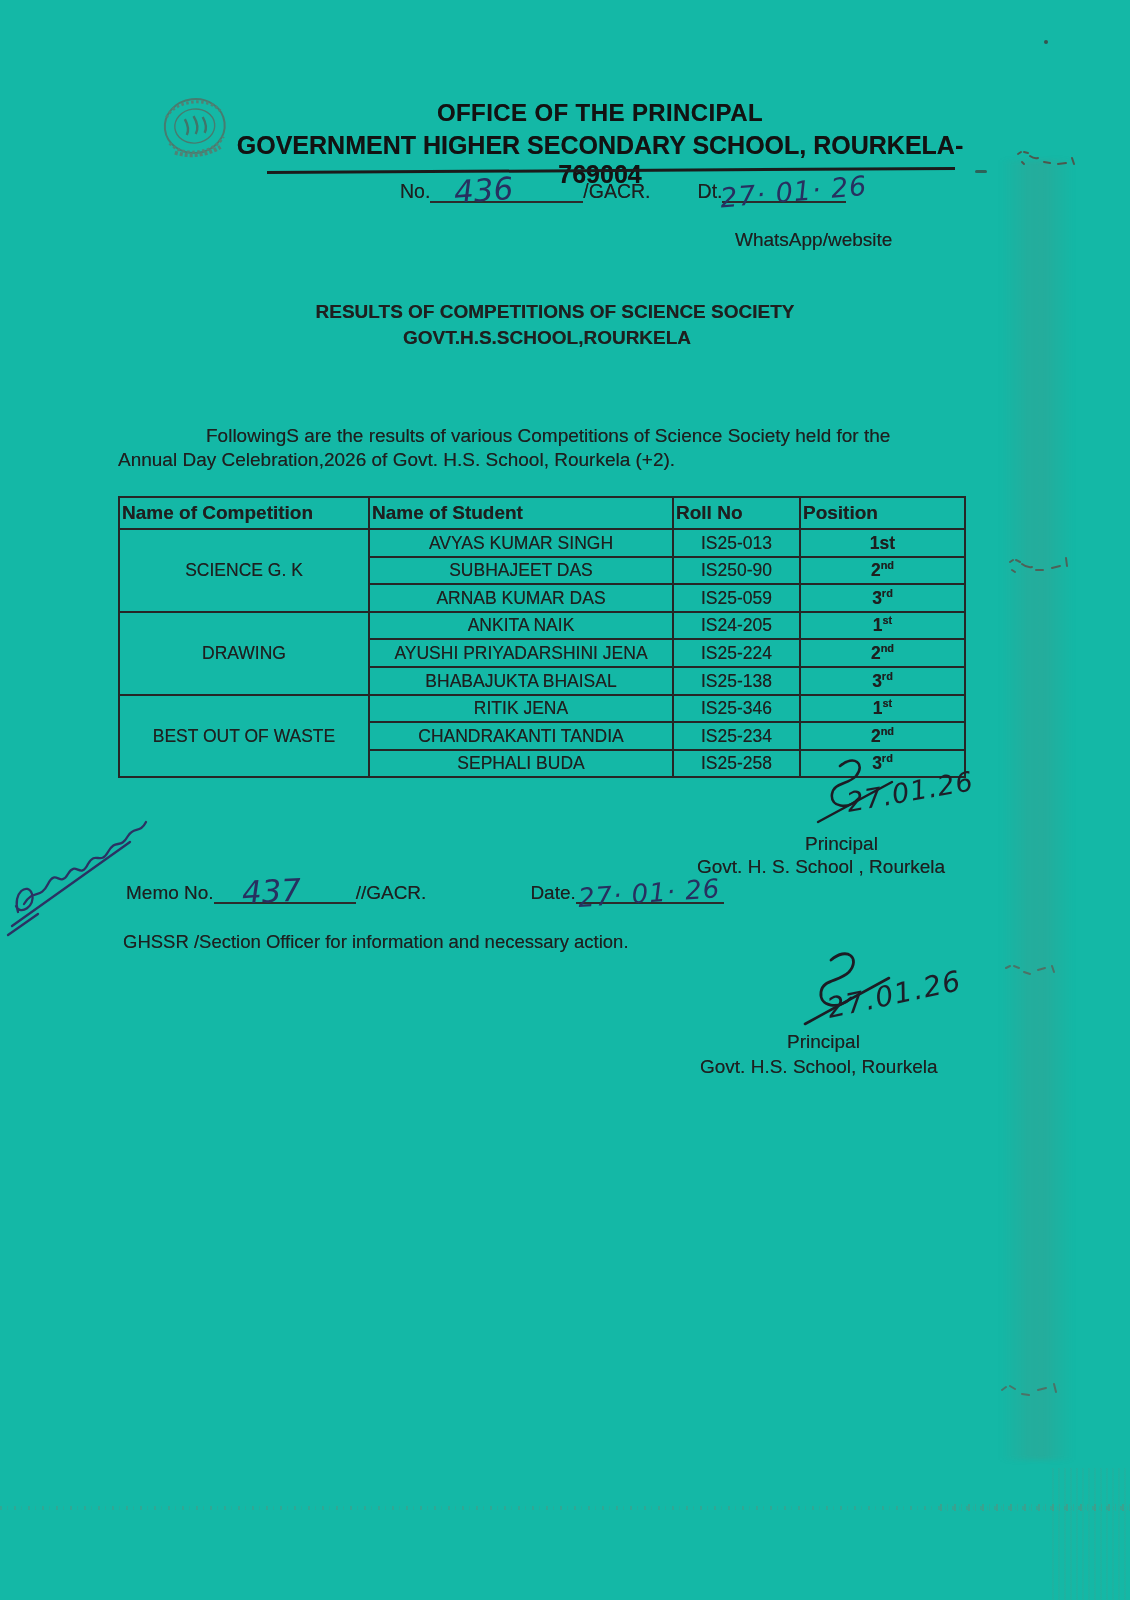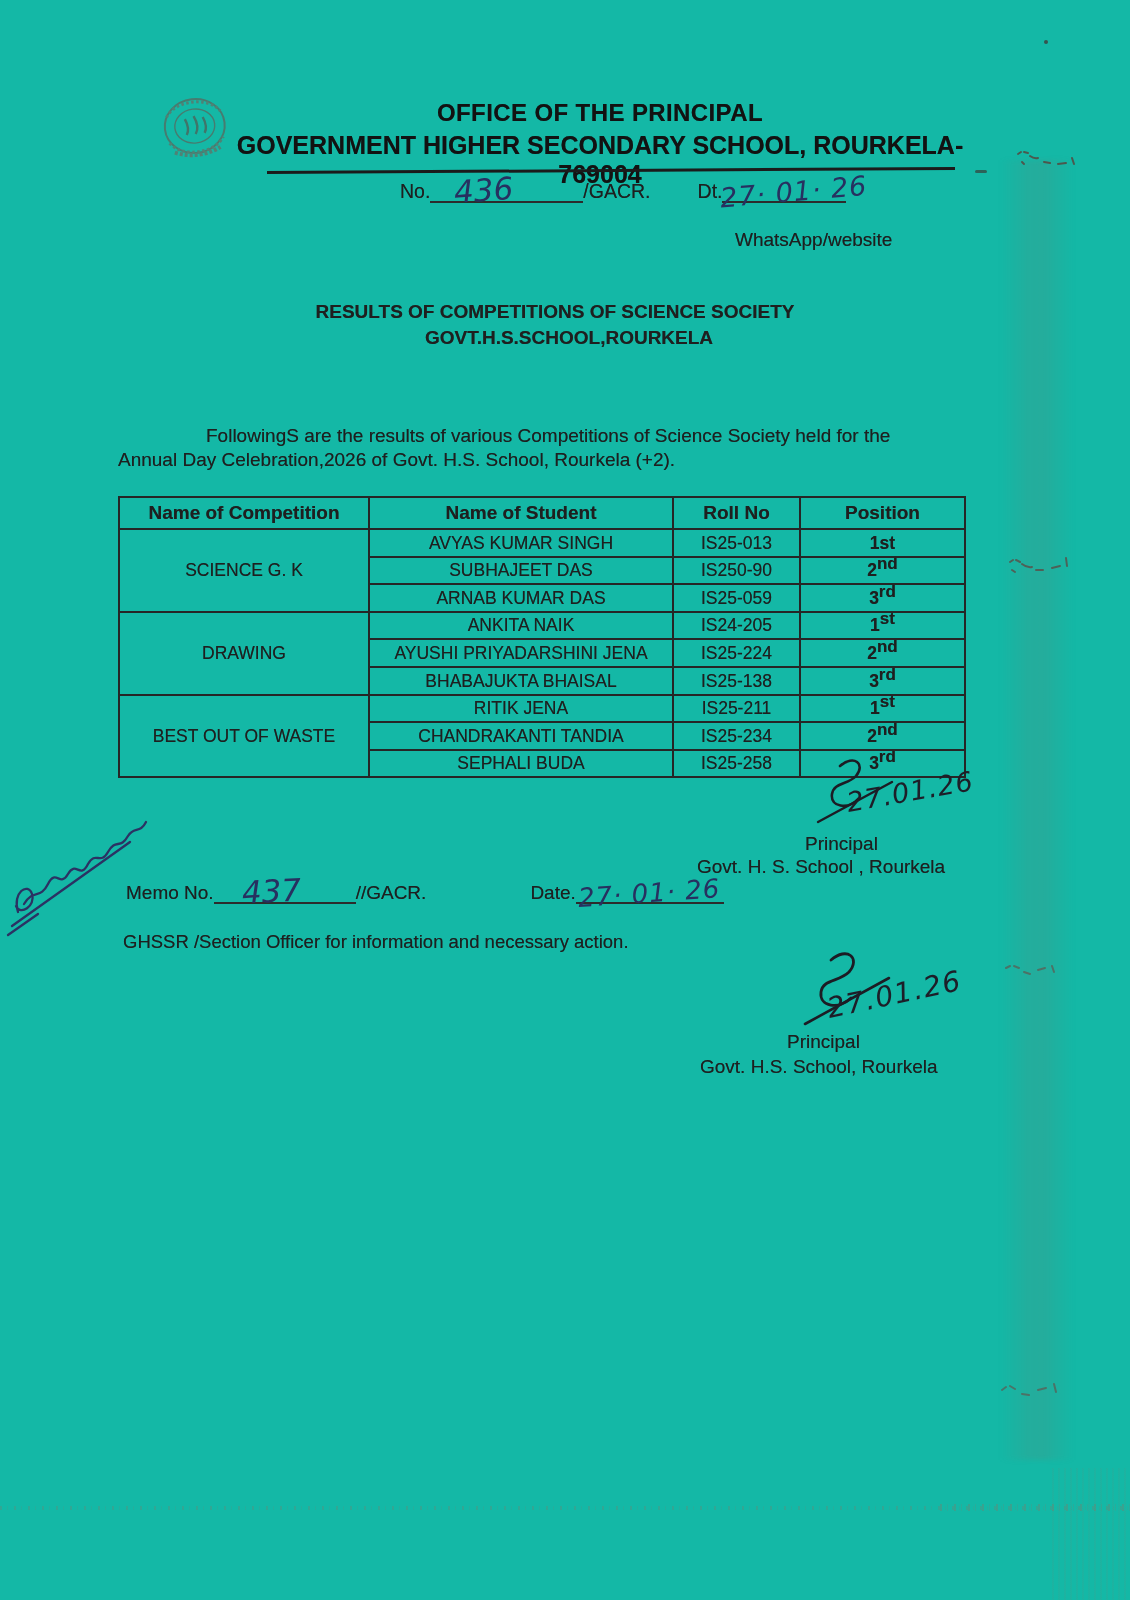--- a/index.html
+++ b/index.html
@@ -13,24 +13,24 @@
   .hw-dark{color:#1d1e28;}
   .blank{display:inline-block;position:relative;border-bottom:2.2px solid #2c2c2c;height:22px;vertical-align:bottom;}
   
   .hdr1{font-size:24px;letter-spacing:.4px;color:#121212;}
   .hdr2{font-size:25px;color:#121212;}
   .rule{height:3px;background:#1b1b1b;transform:rotate(-.35deg);}
   .lbl{font-size:19.5px;}
   
   table.res{border-collapse:collapse;width:846px;table-layout:fixed;}
   table.res th,table.res td{border:2px solid #262626;padding:0 2px;overflow:hidden;}
-  table.res th{height:30px;font-size:19px;font-weight:700;text-align:center;}
+  table.res th{height:30px;font-size:19px;font-weight:700;text-align:left;}
   table.res td{height:25.6px;font-size:17.5px;text-align:center;line-height:1.05;}
   td.pos{font-weight:700;font-size:18px;}
-  td.pos sup{font-size:17px;font-weight:700;line-height:0;vertical-align:super;}
+  td.pos sup{font-size:11px;font-weight:700;line-height:0;vertical-align:super;}
   td.comp{font-size:18px;}
   
   .band{background:linear-gradient(to right,rgba(0,0,0,0) 0%,rgba(122,116,106,.14) 38%,rgba(122,116,106,.17) 58%,rgba(0,0,0,0) 100%);filter:blur(2.5px);}
   .speck{border-radius:50%;position:absolute;}
   .crease{background:repeating-linear-gradient(90deg,rgba(152,106,86,.30) 0 2px,rgba(0,0,0,0) 2px 7px,rgba(152,106,86,.16) 7px 8px,rgba(0,0,0,0) 8px 14px);}
   svg{display:block;}
 </style>
 </head>
 <body>
 
@@ -51,21 +51,21 @@
   <div class="abs ctr print b hdr2" style="left:215px;top:131px;width:770px;">GOVERNMENT HIGHER SECONDARY SCHOOL, ROURKELA-769004</div>
   <div class="abs rule" style="left:267px;top:169px;width:688px;"></div>
 
   <div class="abs" style="left:400px;top:179px;height:34px;white-space:nowrap;">
     <span class="print lbl">No.</span><span class="blank" style="width:153px;"><span class="hw" style="position:absolute;left:24px;bottom:-7px;font-size:31px;transform:rotate(-4deg);">436</span></span><span class="print lbl">/GACR.</span><span class="print lbl" style="margin-left:47px;">Dt.</span><span class="blank" style="width:124px;"><span class="hw" style="position:absolute;left:-2px;bottom:-6px;font-size:27px;letter-spacing:1px;transform:rotate(-5deg);">27· 01· 26</span></span>
   </div>
 
   <div class="abs print" style="left:735px;top:229px;font-size:19px;">WhatsApp/website</div>
 
   <div class="abs ctr print b" style="left:165px;top:301px;width:780px;font-size:19px;">RESULTS OF COMPETITIONS OF SCIENCE SOCIETY</div>
-  <div class="abs ctr print b" style="left:179px;top:327px;width:780px;font-size:19px;">GOVT.H.S.SCHOOL,ROURKELA</div>
+  <div class="abs ctr print b" style="left:157px;top:327px;width:780px;font-size:19px;">GOVT.H.S.SCHOOL,ROURKELA</div>
 
   <div class="abs print" style="left:118px;top:424px;width:852px;font-size:19px;line-height:1.26;">
     <div style="text-indent:88px;">FollowingS are the results of various Competitions of Science Society held for the</div>
     <div>Annual Day Celebration,2026 of Govt.  H.S. School, Rourkela (+2).</div>
   </div>
 
   <div class="abs" style="left:118px;top:496px;">
     <table class="res print" id="results-table">
       <colgroup>
           <col style="width:250px">
@@ -110,21 +110,21 @@
             <td class="pos">2<sup>nd</sup></td>
           </tr>
           <tr>
             <td>BHABAJUKTA BHAISAL</td>
             <td>IS25-138</td>
             <td class="pos">3<sup>rd</sup></td>
           </tr>
           <tr>
             <td class="comp" rowspan="3">BEST OUT OF WASTE</td>
             <td>RITIK JENA</td>
-            <td>IS25-211</td>
+            <td>IS25-346</td>
             <td class="pos">1<sup>st</sup></td>
           </tr>
           <tr>
             <td>CHANDRAKANTI TANDIA</td>
             <td>IS25-234</td>
             <td class="pos">2<sup>nd</sup></td>
           </tr>
           <tr>
             <td>SEPHALI BUDA</td>
             <td>IS25-258</td>

